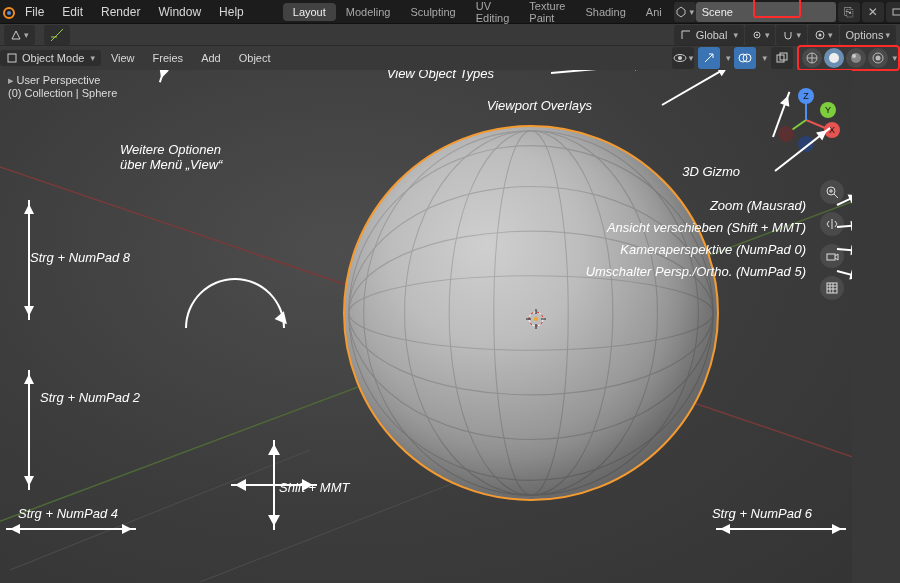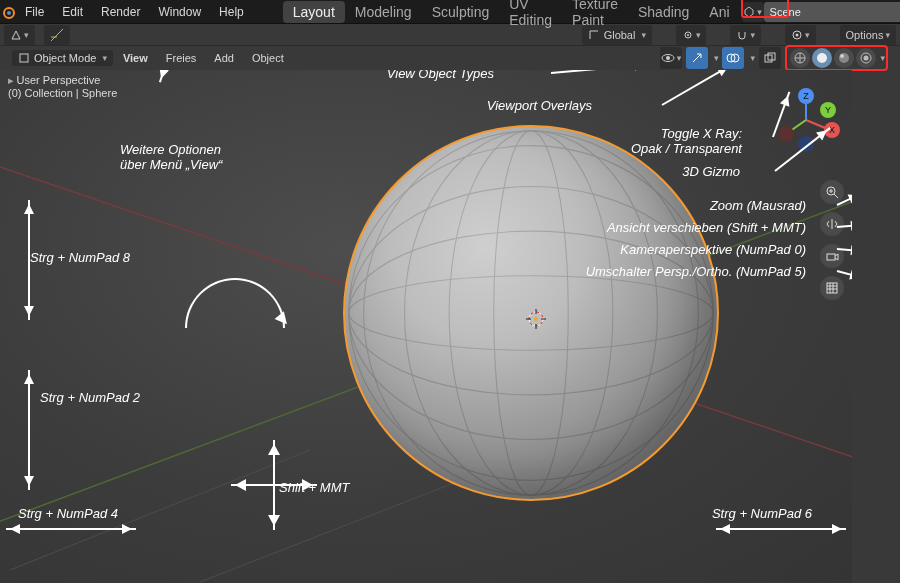--- a/index.html
+++ b/index.html
@@ -1,32 +1,32 @@
 <!DOCTYPE html>
 <html><head>
 <meta charset="utf-8">
 <style>
   * { box-sizing: border-box; margin: 0; padding: 0; font-family: -apple-system, "Segoe UI", Arial, sans-serif; }
   html, body { width: 900px; height: 583px; overflow: hidden; background:#393939; color:#d8d8d8; }
   .topbar { height:24px; background:#1c1c1c; display:flex; align-items:center; font-size:12px; border-bottom:1px solid #111; }
   .topbar .logo { width:22px; height:24px; display:flex;align-items:center;justify-content:center; color:#f58c1f; }
   .topbar .menu { padding:0 9px; cursor:pointer; }
   .tabs { flex:1; display:flex; align-items:center; margin-left:30px; }
-  .tab { padding:3px 10px; font-size:14px; color:#a8a8a8; border-radius:4px; }
+  .tab { padding:3px 10px; font-size:11px; color:#a8a8a8; border-radius:4px; }
   .tab.active { background:#424242; color:#eee; }
   .scenebox { margin-left:auto; display:flex; align-items:center; height:20px; margin-right:4px; }
   .scenebox .icbtn { width:22px;height:20px;display:flex;align-items:center;justify-content:center;background:#2c2c2c;border-radius:3px;margin-left:2px;color:#bbb;}
   .scenebox .sceneinput { background:#555;color:#eee;border:none;height:20px; width:140px; padding:0 6px; font-size:11px; border-radius:3px;}
   .row2 { height:22px; background:#393939; border-bottom:1px solid #2a2a2a; display:flex;align-items:center; font-size:11px; gap:3px; padding:0 4px;}
   .pill { display:flex;align-items:center;height:20px;padding:0 6px;background:#2e2e2e;border-radius:3px;color:#ccc;}
-  .row2-right { margin-left:auto; display:flex; gap:24px; align-items:center;}
-  .row3 { height:24px; display:flex; align-items:center; padding:0 12px; font-size:11px; gap:2px;}
+  .row2-right { margin-left:auto; display:flex; gap:1px; align-items:center;}
+  .row3 { height:24px; display:flex; align-items:center; padding:0 0; font-size:11px; gap:2px;}
   .mode { display:flex;align-items:center;gap:4px;background:#2e2e2e;padding:2px 6px;border-radius:3px;}
   .row3-menu { padding:3px 8px; }
-  .row3-menu.hl { position:relative;font-weight:bold;}
+  .row3-menu.hl { position:relative;}
   .row3-right { margin-left:auto; display:flex; gap:4px; align-items:center;}
   .iconbtn { width:22px;height:22px;border-radius:3px;display:flex;align-items:center;justify-content:center;background:#2e2e2e;color:#ccc;}
   .iconbtn.blue { background:#3a74b5;color:#fff;}
   .shade-group { display:flex;align-items:center;gap:0;border:2px solid #ff2a2a;padding:1px 10px 1px 1px;border-radius:4px;position:relative;}
   .shade-btn { width:20px;height:20px;border-radius:10px;display:flex;align-items:center;justify-content:center;margin-left:2px;}
   .shade-btn.active { background:#6a8fb3;}
   .shade-btn.dim { background:#4a4a4a;}
   .chev { margin-left:2px; color:#aaa; font-size:9px;}
   .viewport { position:relative; width:852px; height:513px; background: radial-gradient(ellipse at 40% 35%, #4d4d4d 0%, #3c3c3c 55%, #343434 100%); overflow:hidden;}
   .persp { position:absolute; left:8px; top:4px; font-size:11px; color:#dcdcdc;}
@@ -296,22 +296,20 @@
     <div class="sidebtn">
         <svg width="14" height="14">
           <rect x="2" y="2" width="10" height="10" fill="none" stroke="#ddd"></rect>
           <path d="M2 5h10M2 8h10M5 2v10M8 2v10" stroke="#ddd"></path>
         </svg>
       </div>
   </div>
 
   <div class="anno" style="right:358px;top:-4px">View Object Types</div>
   <div class="anno" style="right:260px;top:28px">Viewport Overlays</div>
-  <div class="anno" style="right:110px;top:56px;text-align:right;white-space:pre">Toggle X Ray:
-Opak / Transparent</div>
   <div class="anno" style="right:112px;top:94px">3D Gizmo</div>
   <div class="anno" style="right:46px;top:128px">Zoom (Mausrad)</div>
   <div class="anno" style="right:46px;top:150px">Ansicht verschieben (Shift + MMT)</div>
   <div class="anno" style="right:46px;top:172px">Kameraperspektive (NumPad 0)</div>
   <div class="anno" style="right:46px;top:194px">Umschalter Persp./Ortho. (NumPad 5)</div>
 
   <div class="arrow-line" style="left:551px;top:2px;width:98px;transform:rotate(-5deg)"></div>
   <div class="arrow-line" style="left:662px;top:34px;width:80px;transform:rotate(-30deg)"></div>
   <div class="arrow-line" style="left:773px;top:66px;width:48px;transform:rotate(-70deg)"></div>
   <div class="arrow-line" style="left:775px;top:100px;width:70px;transform:rotate(-38deg)"></div>

